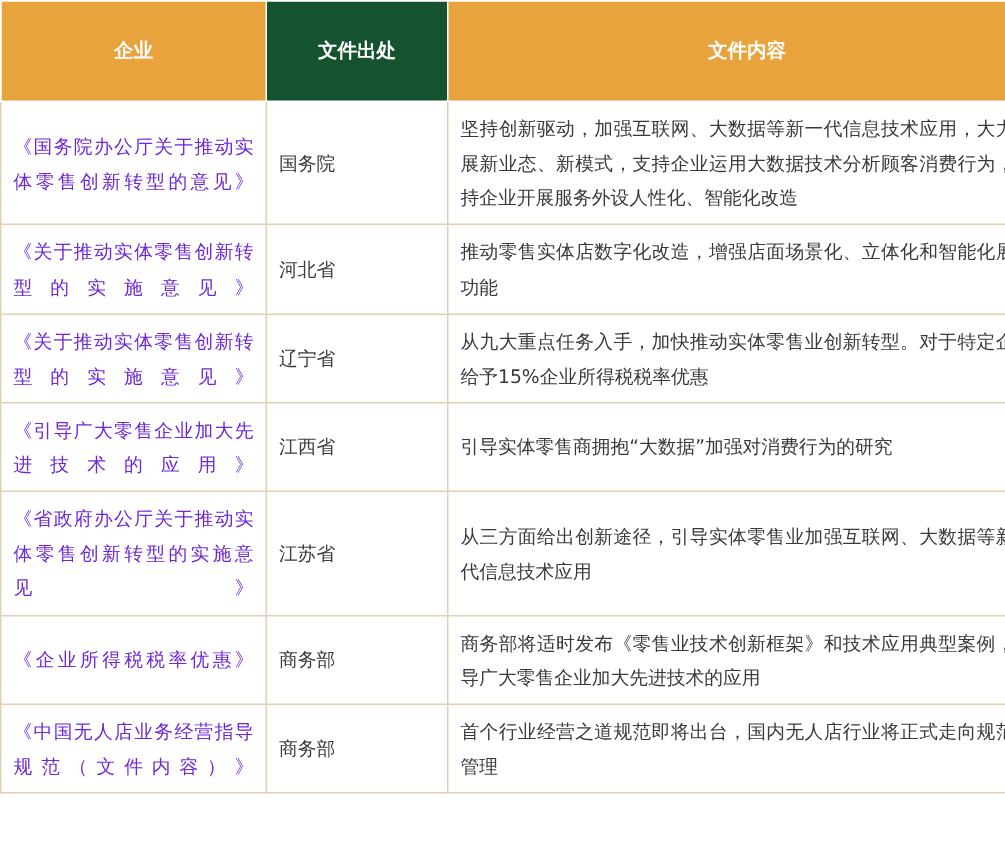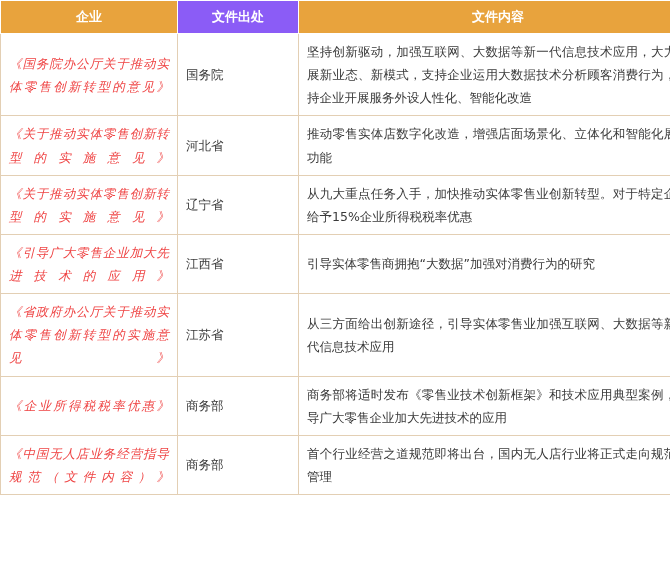--- a/index.html
+++ b/index.html
@@ -16,42 +16,41 @@
   table.policy-table {
     border-collapse: collapse;
     width: 670px;
     table-layout: fixed;
   }
   table.policy-table th {
     color: #ffffff;
     font-weight: bold;
     font-size: 13px;
     text-align: center;
-    padding: 7px 4px;
+    padding: 24px 4px;
     border: 1px solid #ffffff;
   }
   th.col-company { background: #e8a33d; width: 168px; }
-  th.col-source  { background: #8b5cf6; width: 112px; }
+  th.col-source  { background: #14532d; width: 112px; }
   th.col-content { background: #e8a33d; width: 390px; }
 
   table.policy-table td {
     border: 1px solid #e3cfb4;
     font-size: 12.5px;
     line-height: 1.85;
     vertical-align: middle;
     padding: 6px 8px;
     background: #ffffff;
   }
   td.cell-company {
     text-align: justify;
     text-align-last: justify;
-    color: #ef4444;
+    color: #6d28d9;
     padding-left: 10px;
     padding-right: 10px;
-    font-style: italic;
   }
   td.cell-source {
     text-align: left;
     color: #3a3a3a;
   }
   td.cell-content {
     text-align: justify;
     color: #3a3a3a;
     padding-left: 10px;
     padding-right: 12px;

